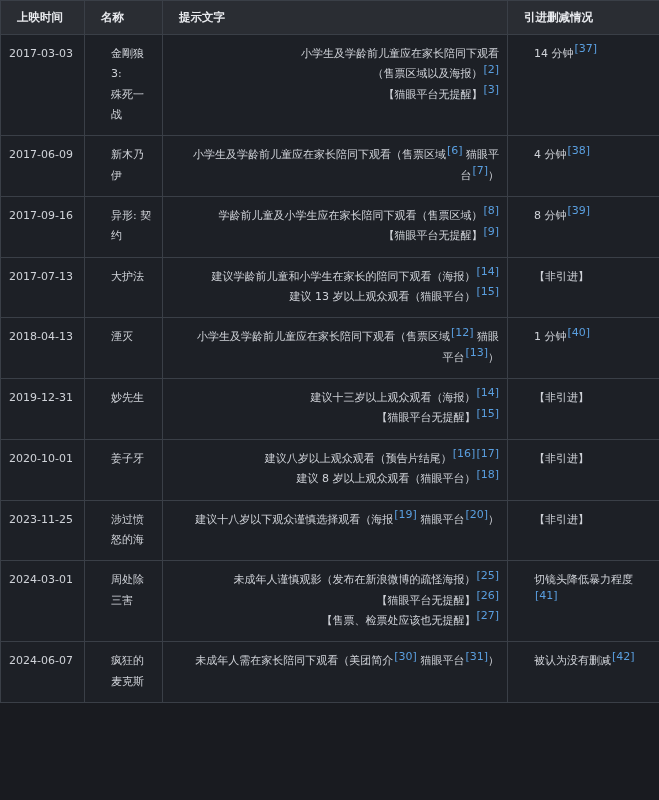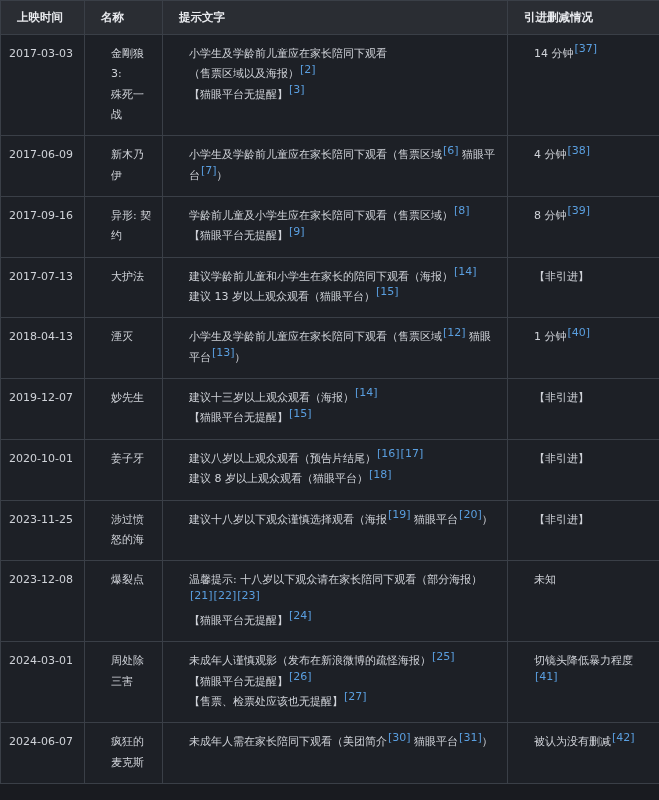--- a/index.html
+++ b/index.html
@@ -48,21 +48,21 @@
   td.cut  { color: #ced1d7; }
   .line { display: block; white-space: normal; margin-left: 18px; }
   .ref {
     color: #5a9fe0;
     font-size: 11px;
     vertical-align: super;
     line-height: 0;
     margin-left: 1px;
     cursor: pointer;
   }
-  .warn { color: #d0d3d9; }
+  .warn { color: #d0d3d9; text-align: right; }
 </style>
 </head>
 <body>
 
 <table class="wikitable">
   <colgroup>
     <col class="c-date">
       <col class="c-name">
       <col class="c-text">
       <col class="c-cut">
@@ -135,21 +135,21 @@
           <span class="line">湮灭</span>
         </td>
         <td class="text">
           <span class="line warn">小学生及学龄前儿童应在家长陪同下观看（售票区域<sup class="ref">[12]</sup> 猫眼平台<sup class="ref">[13]</sup>）</span>
         </td>
         <td class="cut">
           <span class="line">1 分钟<sup class="ref">[40]</sup></span>
         </td>
       </tr>
       <tr>
-        <td class="date">2019-12-07</td>
+        <td class="date">2019-12-31</td>
         <td class="name">
           <span class="line">妙先生</span>
         </td>
         <td class="text">
           <span class="line warn">建议十三岁以上观众观看（海报）<sup class="ref">[14]</sup></span>
           <span class="line warn">【猫眼平台无提醒】<sup class="ref">[15]</sup></span>
         </td>
         <td class="cut">
           <span class="line">【非引进】</span>
         </td>
@@ -170,33 +170,20 @@
       <tr>
         <td class="date">2023-11-25</td>
         <td class="name">
           <span class="line">涉过愤怒的海</span>
         </td>
         <td class="text">
           <span class="line warn">建议十八岁以下观众谨慎选择观看（海报<sup class="ref">[19]</sup> 猫眼平台<sup class="ref">[20]</sup>）</span>
         </td>
         <td class="cut">
           <span class="line">【非引进】</span>
-        </td>
-      </tr>
-      <tr>
-        <td class="date">2023-12-08</td>
-        <td class="name">
-          <span class="line">爆裂点</span>
-        </td>
-        <td class="text">
-          <span class="line warn">温馨提示: 十八岁以下观众请在家长陪同下观看（部分海报）<sup class="ref">[21]</sup><sup class="ref">[22]</sup><sup class="ref">[23]</sup></span>
-          <span class="line warn">【猫眼平台无提醒】<sup class="ref">[24]</sup></span>
-        </td>
-        <td class="cut">
-          <span class="line">未知</span>
         </td>
       </tr>
       <tr>
         <td class="date">2024-03-01</td>
         <td class="name">
           <span class="line">周处除三害</span>
         </td>
         <td class="text">
           <span class="line warn">未成年人谨慎观影（发布在新浪微博的疏怪海报）<sup class="ref">[25]</sup></span>
           <span class="line warn">【猫眼平台无提醒】<sup class="ref">[26]</sup></span>

